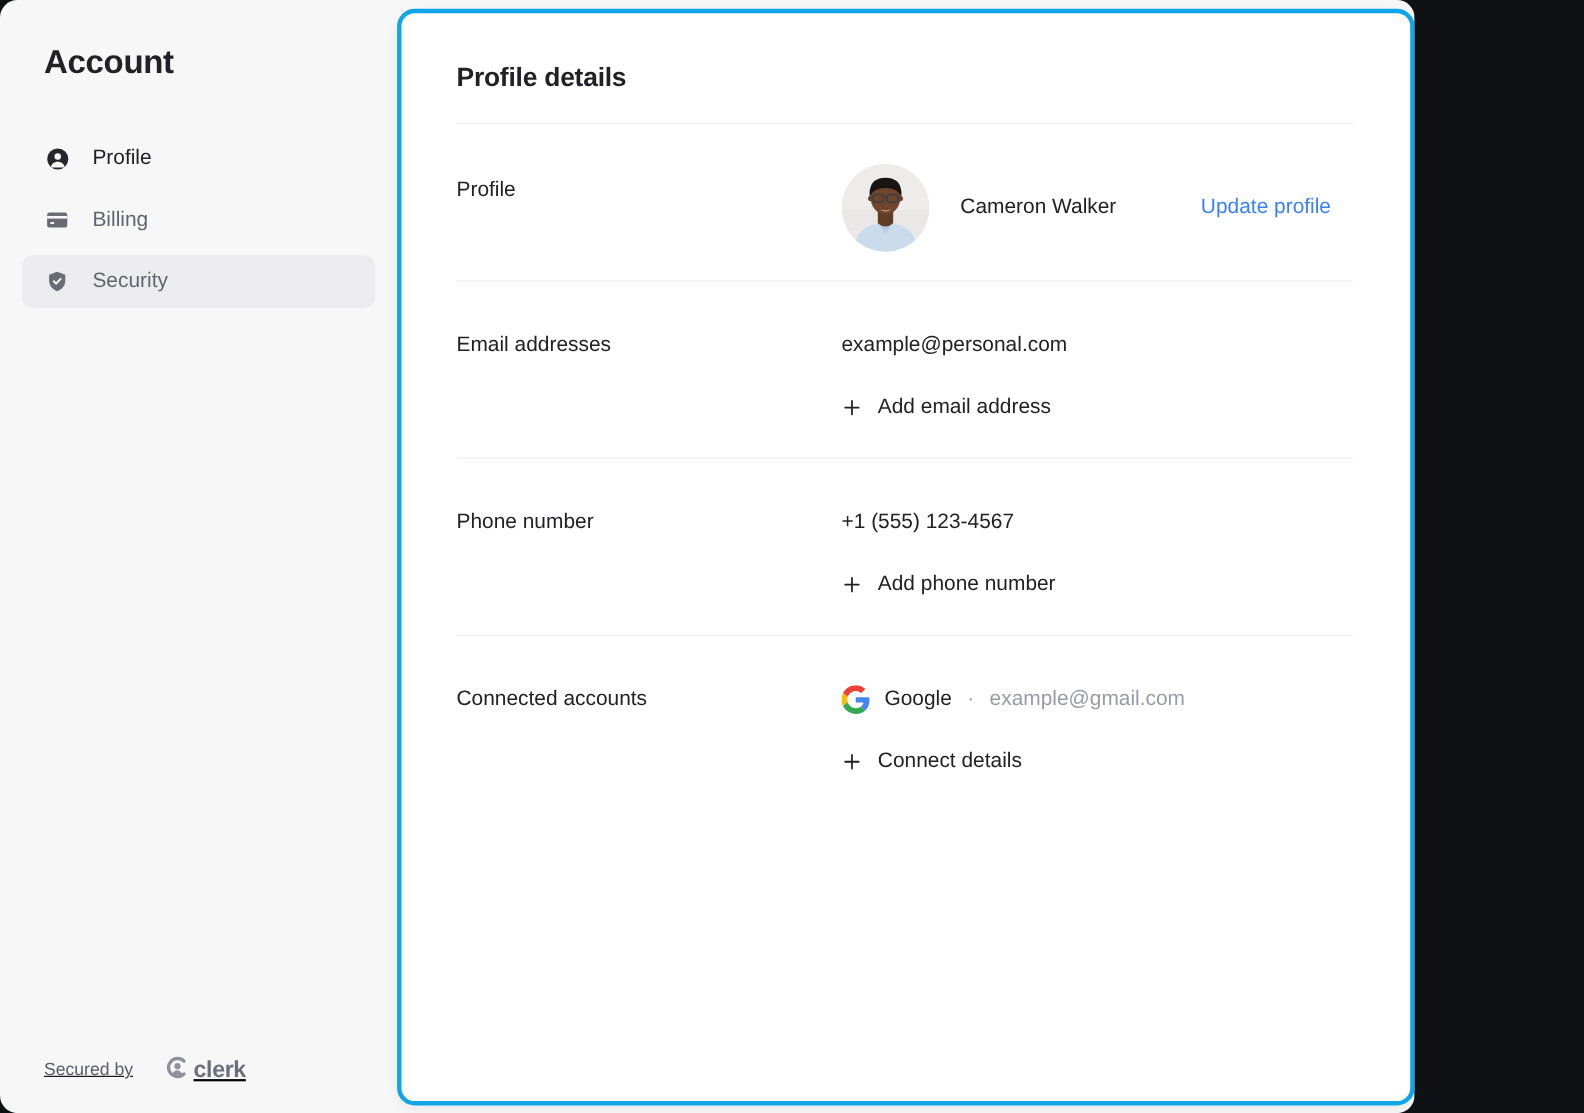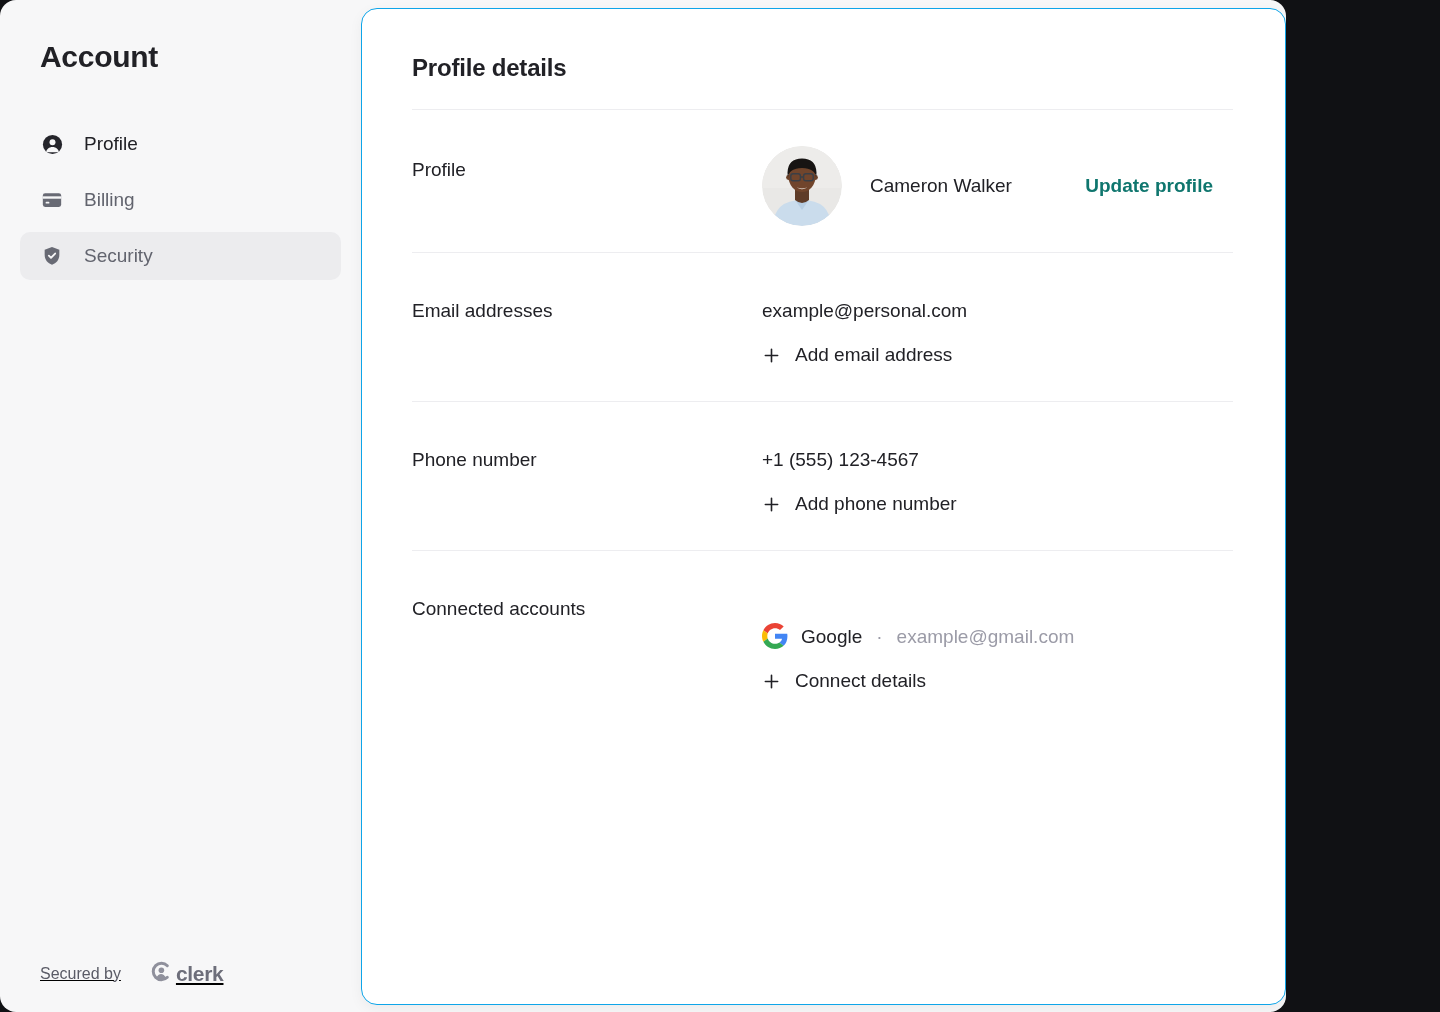--- a/index.html
+++ b/index.html
@@ -40,21 +40,21 @@
     display: flex; align-items: center; gap: 29px; text-decoration: underline;
   }
   .secured-by { font-size: 16px; color: #5a5b66; }
   .clerk-brand { display: flex; align-items: center; gap: 5px; }
   .clerk-wordmark { font-size: 21px; font-weight: 700; color: #6d6e7a; letter-spacing: -0.3px; }
 
   
   .panel {
     position: absolute; left: 361px; top: 8px; right: 0; bottom: 7px;
     background: #ffffff;
-    border: 1px solid #0ea5e9;
+    border: 4px solid #0ea5e9;
     border-radius: 16px;
     box-shadow: 0 4px 14px rgba(0,0,0,0.05);
     padding: 0 52px 0 50px;
     overflow: hidden;
   }
   .panel-title {
     margin: 0; padding-top: 44px;
     font-size: 24px; font-weight: 700; color: #212126; letter-spacing: -0.2px;
     line-height: 30px;
   }
@@ -64,35 +64,35 @@
   .row { display: grid; grid-template-columns: 350px 1fr; }
   .row-label { font-size: 19px; font-weight: 500; color: #212126; line-height: 28px; }
 
   .row.profile-row { grid-template-columns: 350px 1fr auto; padding: 36px 0 26px; align-items: center; }
   .row.profile-row .row-label { align-self: start; padding-top: 10px; }
   .profile-content { display: flex; align-items: center; gap: 28px; }
   .avatar { width: 80px; height: 80px; border-radius: 50%; overflow: hidden; display: block; }
   .user-name { font-size: 19px; font-weight: 500; color: #212126; }
   .text-btn {
     background: none; border: none; padding: 0; margin: 0 20px 0 0;
-    font-family: inherit; font-size: 19px; font-weight: 700; color: #0f766e;
+    font-family: inherit; font-size: 19px; font-weight: 400; color: #3b82f6;
     cursor: pointer; align-self: center;
   }
 
   .row.field-row { padding: 44px 0 32px; }
   .field-value { font-size: 19px; color: #212126; line-height: 28px; }
   .add-btn {
     display: flex; align-items: center; gap: 15px;
-    background: none; border: none; padding: 0; margin: 16px 0 0 0;
+    background: none; border: none; padding: 0; margin: 28px 0 0 0;
     font-family: inherit; font-size: 19px; font-weight: 500; color: #212126;
     cursor: pointer; line-height: 28px;
   }
   .plus-wrap { width: 18px; height: 18px; display: flex; align-items: center; justify-content: center; }
 
-  .connected-value { display: flex; align-items: flex-start; gap: 13px; line-height: 28px; margin-top: 28px; }
+  .connected-value { display: flex; align-items: center; gap: 13px; line-height: 28px; }
   .provider-name { font-size: 19px; color: #212126; }
   .dot-sep { font-size: 19px; color: #9b9ba7; margin: 0 1px; }
   .muted-email { font-size: 19px; color: #9b9ba7; }
 </style>
 </head>
 <body>
 
 <div class="stage">
   <div class="window">
 

